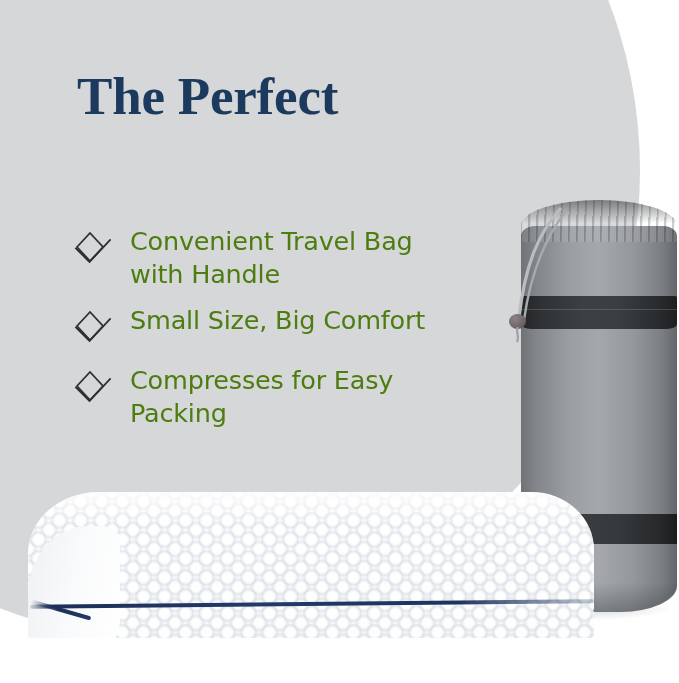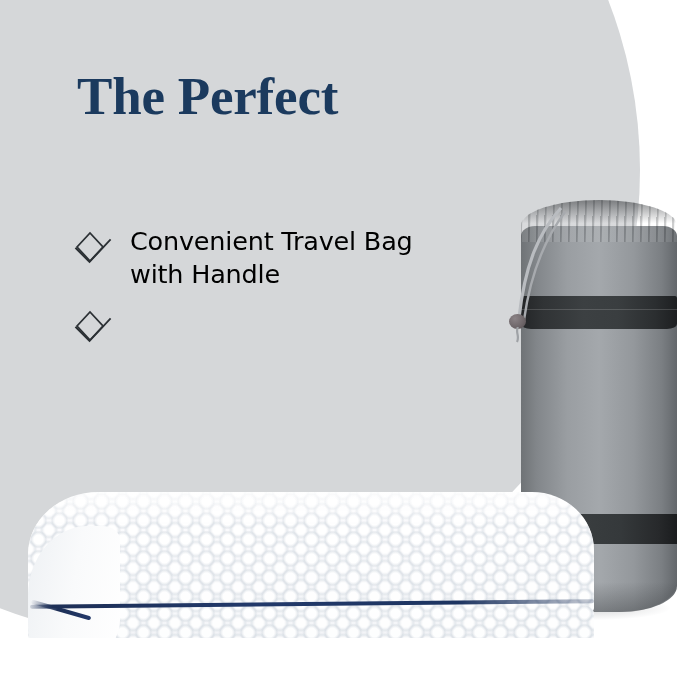--- a/index.html
+++ b/index.html
@@ -59,21 +59,21 @@
     width: 48px;
     height: 44px;
     margin-right: 12px;
     margin-top: 2px;
   }
   .feature-icon svg { display: block; }
   .feature-text {
     font-family: "DejaVu Sans", "Liberation Sans", sans-serif;
     font-size: 25.5px;
     line-height: 1.28;
-    color: #000000;
+    color: #4d7c0f;
     letter-spacing: -0.2px;
     max-width: 340px;
   }
 
   
   .bag {
     position: absolute;
     left: 505px;
     top: 196px;
     width: 172px;
@@ -328,28 +328,38 @@
     <div class="feature-row">
       <span class="feature-icon">
         <svg width="48" height="44" viewBox="0 0 48 44">
           <path d="M7 20 L20 6 L33 20 L20 34 Z" fill="none" stroke="#2b3034" stroke-width="1.8"></path>
           <path d="M6 21.5 L19.5 35 L40 13" fill="none" stroke="#2b3034" stroke-width="1.8" stroke-linecap="square" stroke-linejoin="miter"></path>
         </svg>
       </span>
       <span class="feature-text">Convenient Travel Bag with Handle</span>
     </div>
 
-
     <div class="feature-row">
       <span class="feature-icon">
         <svg width="48" height="44" viewBox="0 0 48 44">
           <path d="M7 20 L20 6 L33 20 L20 34 Z" fill="none" stroke="#2b3034" stroke-width="1.8"></path>
           <path d="M6 21.5 L19.5 35 L40 13" fill="none" stroke="#2b3034" stroke-width="1.8" stroke-linecap="square" stroke-linejoin="miter"></path>
         </svg>
       </span>
+      <span class="feature-text">Small Size, Big Comfort</span>
+    </div>
+
+    <div class="feature-row">
+      <span class="feature-icon">
+        <svg width="48" height="44" viewBox="0 0 48 44">
+          <path d="M7 20 L20 6 L33 20 L20 34 Z" fill="none" stroke="#2b3034" stroke-width="1.8"></path>
+          <path d="M6 21.5 L19.5 35 L40 13" fill="none" stroke="#2b3034" stroke-width="1.8" stroke-linecap="square" stroke-linejoin="miter"></path>
+        </svg>
+      </span>
+      <span class="feature-text">Compresses for Easy Packing</span>
     </div>
 
   </div>
 
   <div class="bag-shadow"></div>
   <div class="bag">
     <div class="bag-body"></div>
     <div class="bag-top"></div>
     <div class="bag-ruffle"></div>
     <div class="bag-top-shadow"></div>

